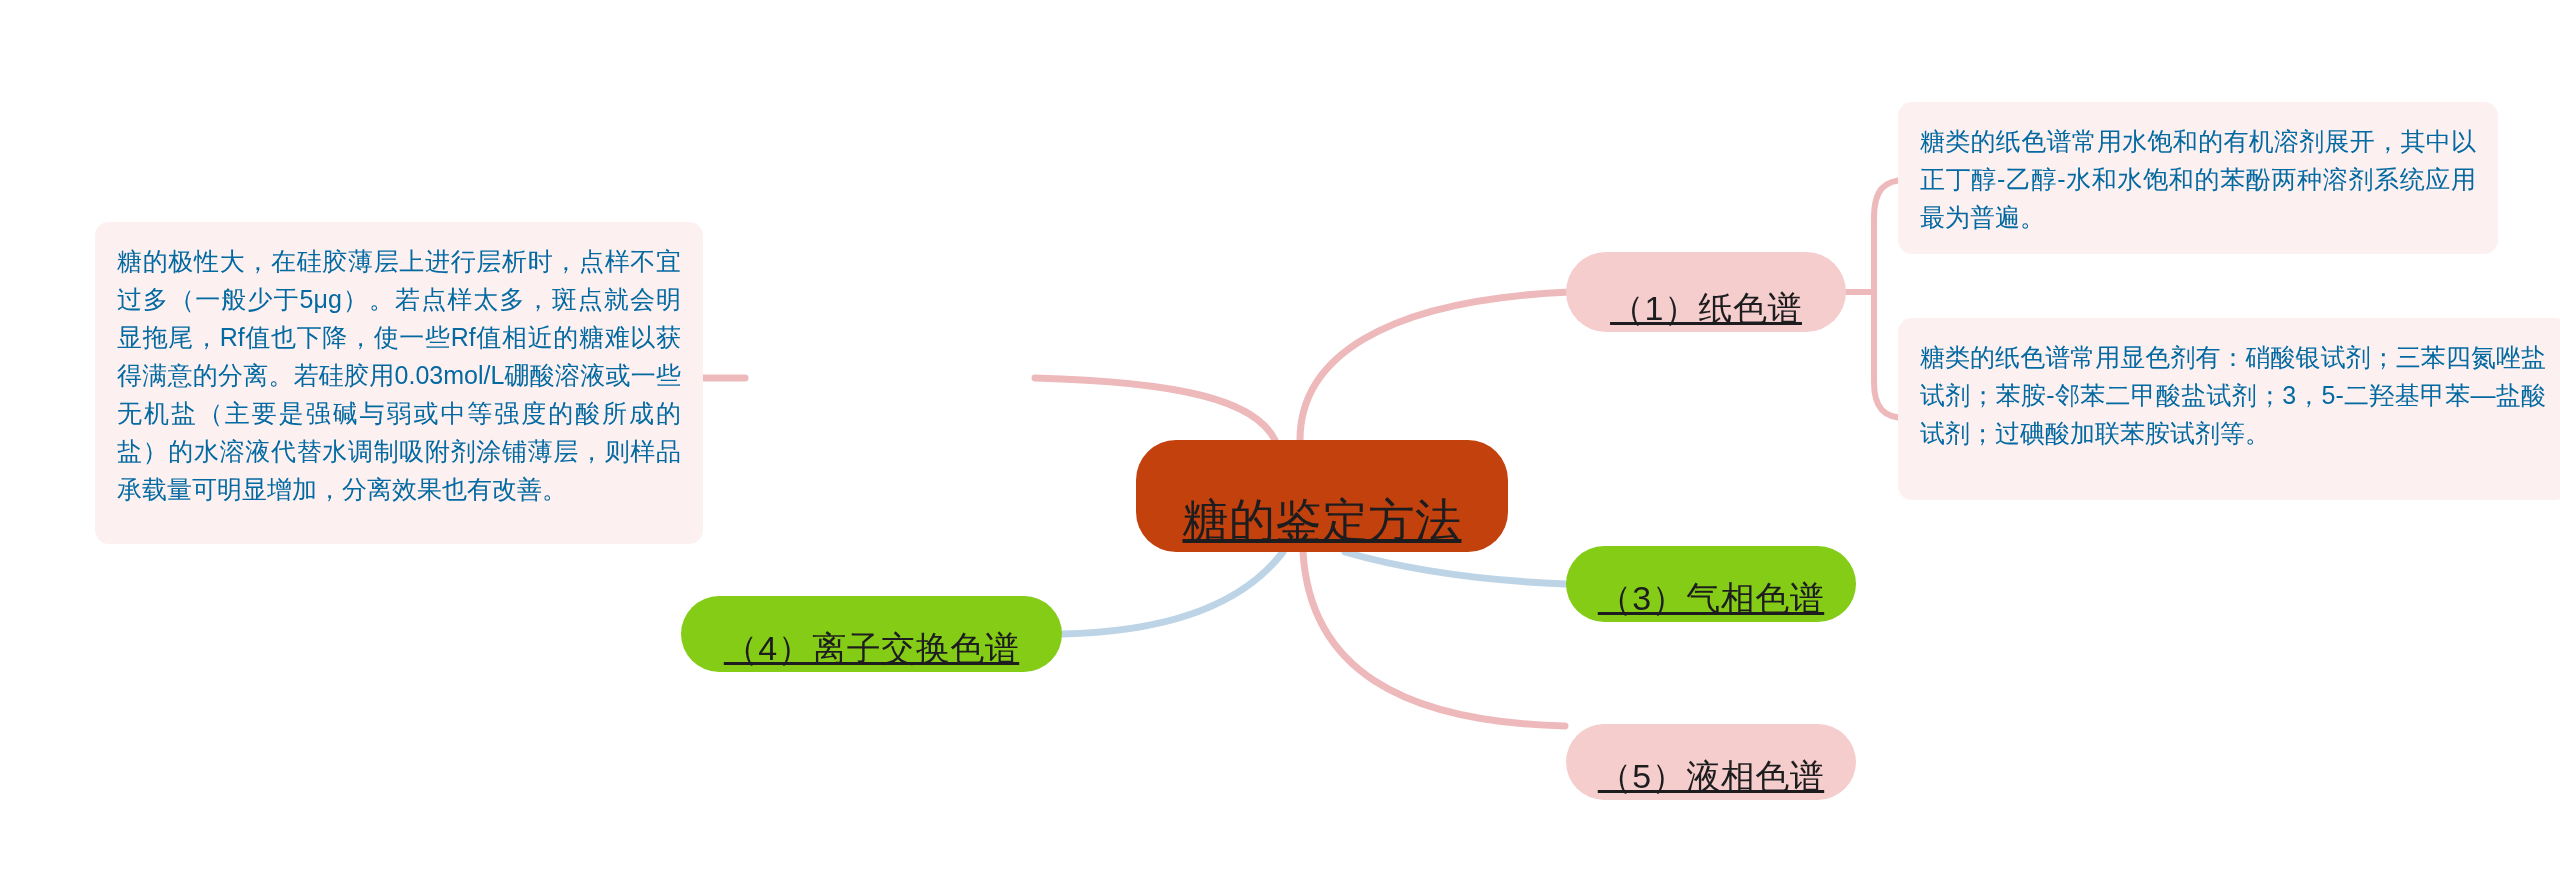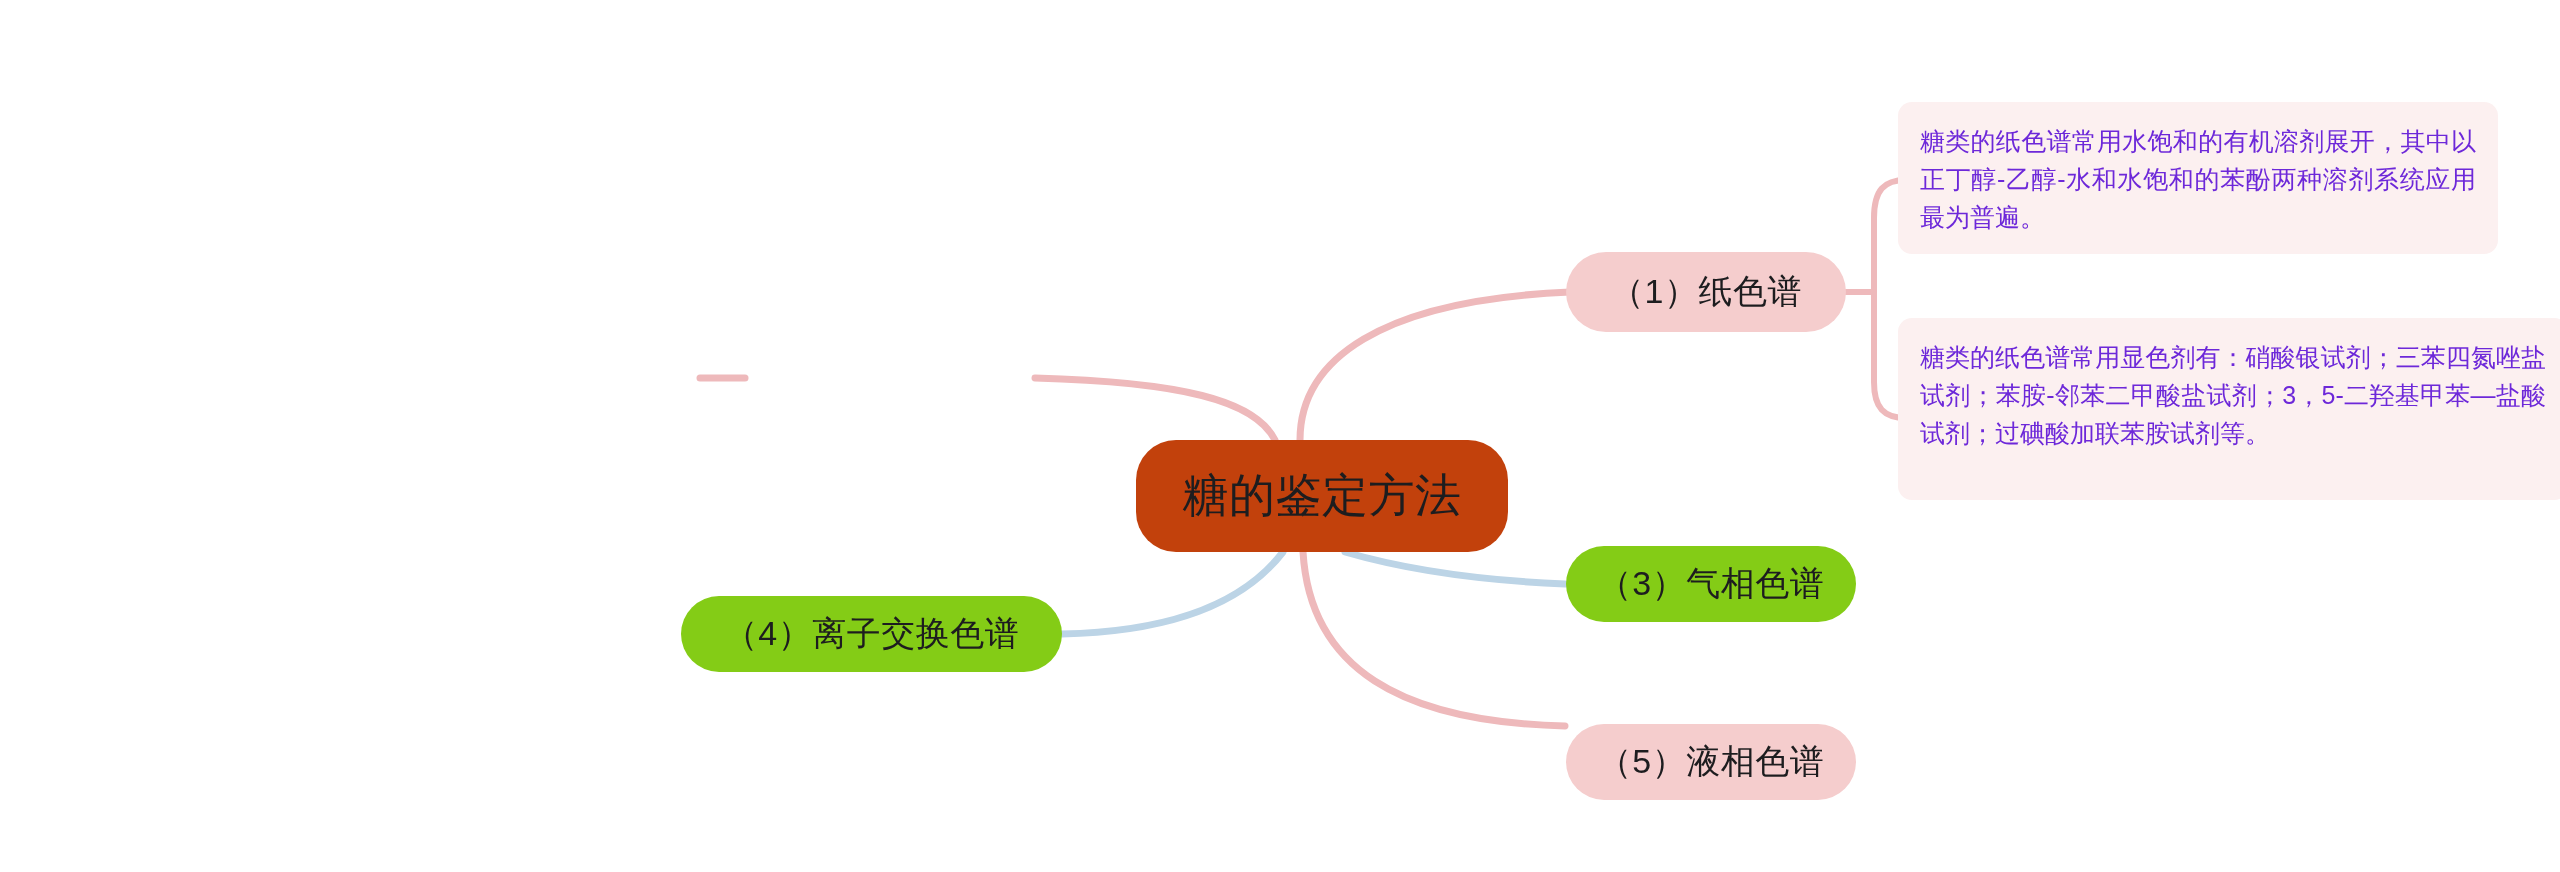--- a/index.html
+++ b/index.html
@@ -21,28 +21,29 @@
     top: 0;
     width: 2560px;
     height: 872px;
     pointer-events: none;
   }
 
   
   .node {
     position: absolute;
     display: flex;
-    align-items: center;
+    align-items: flex-end;
     justify-content: center;
     box-sizing: border-box;
     border-radius: 999px;
     color: #1d1d1f;
     letter-spacing: 0.5px;
     white-space: nowrap;
     z-index: 5;
+    text-decoration: underline;
   }
   .node-root {
     background: #c2410c;
     font-size: 46px;
     border-radius: 40px;
   }
   .node-pink {
     background: #f5cdcd;
     font-size: 34px;
   }
@@ -50,21 +51,21 @@
     background: #84cc16;
     font-size: 34px;
   }
 
   
   .note {
     position: absolute;
     box-sizing: border-box;
     background: #fcf0f0;
     border-radius: 14px;
-    color: #6d28d9;
+    color: #0369a1;
     font-size: 25px;
     line-height: 1.52;
     padding: 20px 22px 20px 22px;
     text-align: justify;
     z-index: 4;
   }
 </style>
 </head>
 <body>
 
@@ -84,20 +85,23 @@
       <path d="M1303,552 C1310,668 1400,722 1565,726" stroke="#eeb9bb" stroke-width="7"></path>
 
       <path d="M745,378 L700,378" stroke="#eeb9bb" stroke-width="7"></path>
 
       <path d="M1846,292 L1874,292" stroke="#eeb9bb" stroke-width="6"></path>
       <path d="M1874,292 L1874,218 C1874,190 1884,180 1906,180" stroke="#eeb9bb" stroke-width="6"></path>
       <path d="M1874,292 L1874,382 C1874,408 1884,418 1906,418" stroke="#eeb9bb" stroke-width="6"></path>
     </g>
   </svg>
 
+  <div class="note" style="left:95px; top:222px; width:608px; height:322px;">
+    <span>糖的极性大，在硅胶薄层上进行层析时，点样不宜过多（一般少于5μg）。若点样太多，斑点就会明显拖尾，Rf值也下降，使一些Rf值相近的糖难以获得满意的分离。若硅胶用0.03mol/L硼酸溶液或一些无机盐（主要是强碱与弱或中等强度的酸所成的盐）的水溶液代替水调制吸附剂涂铺薄层，则样品承载量可明显增加，分离效果也有改善。</span>
+  </div>
 
   <div class="note" style="left:1898px; top:102px; width:600px; height:152px;">
     <span>糖类的纸色谱常用水饱和的有机溶剂展开，其中以正丁醇-乙醇-水和水饱和的苯酚两种溶剂系统应用最为普遍。</span>
   </div>
 
   <div class="note" style="left:1898px; top:318px; width:670px; height:182px;">
     <span>糖类的纸色谱常用显色剂有：硝酸银试剂；三苯四氮唑盐试剂；苯胺-邻苯二甲酸盐试剂；3，5-二羟基甲苯—盐酸试剂；过碘酸加联苯胺试剂等。</span>
   </div>
 
   <div class="node node-root" style="left:1136px; top:440px; width:372px; height:112px;">

